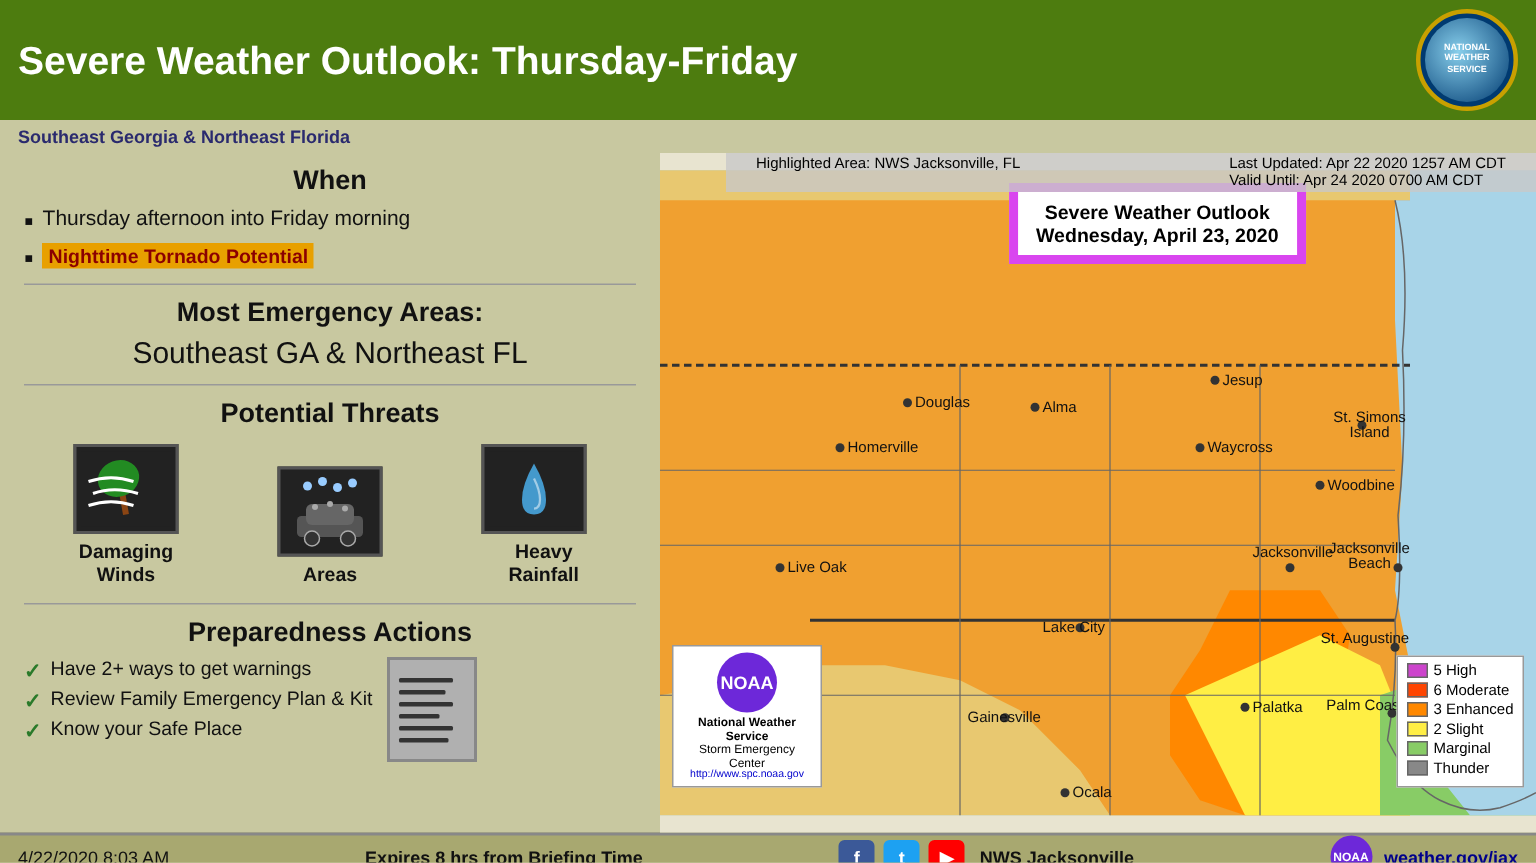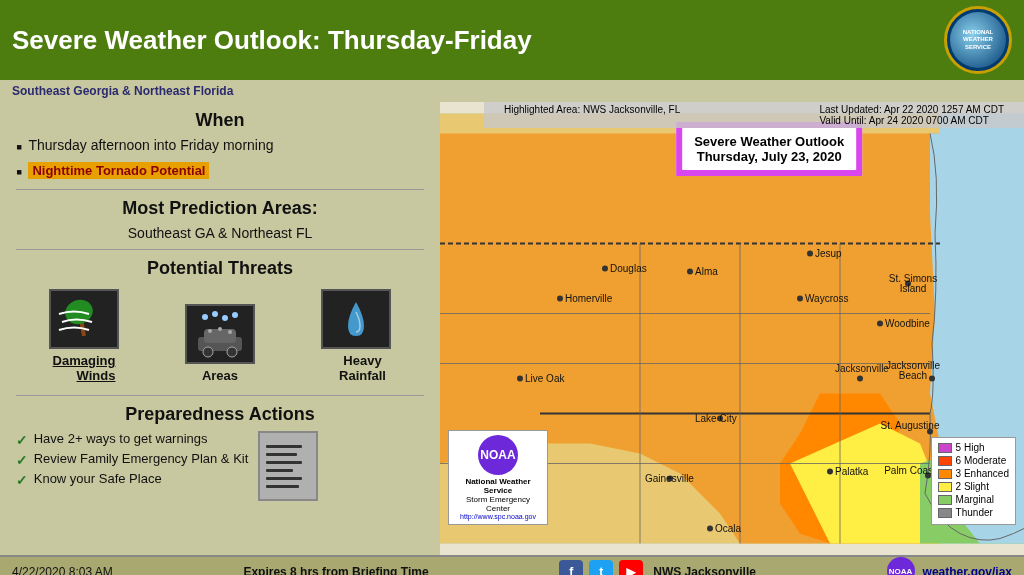--- a/index.html
+++ b/index.html
@@ -74,21 +74,21 @@
     .tornado-highlight {
       background: #e8a000;
       color: #8b0000;
       font-weight: bold;
       padding: 1px 4px;
       font-size: 13px;
     }
 
     .vulnerable-text {
       text-align: center;
-      font-size: 14px;
+      font-size: 20px;
       color: #111;
     }
 
     
     .threats-row {
       display: flex;
       justify-content: space-around;
       align-items: flex-end;
       margin-top: 4px;
       margin-bottom: 4px;
@@ -210,21 +210,21 @@
       bottom: 30px;
       right: 8px;
       background: white;
       border: 1px solid #999;
       padding: 4px 6px;
       font-size: 10px;
       z-index: 10;
     }
     .legend-item {
       display: flex;
-      align-items: center;
+      align-items: flex-start;
       gap: 4px;
       margin-bottom: 2px;
     }
     .legend-color {
       width: 14px;
       height: 10px;
       border: 1px solid #666;
     }
 
     
@@ -349,21 +349,21 @@
       <span class="bullet">▪</span>
       <span>Thursday afternoon into Friday morning</span>
     </div>
     <div class="when-item">
       <span class="bullet">▪</span>
       <span class="tornado-highlight">Nighttime Tornado Potential</span>
     </div>
 
     <div class="divider-line"></div>
 
-    <div class="section-title">Most Prediction Areas:</div>
+    <div class="section-title">Most Emergency Areas:</div>
     <div class="vulnerable-text">Southeast GA &amp; Northeast FL</div>
 
     <div class="divider-line"></div>
 
     <div class="section-title">Potential Threats</div>
     <div class="threats-row">
 
 
       <div class="threat-item">
         <div class="threat-icon">
@@ -371,21 +371,21 @@
             <rect width="60" height="50" fill="#222"></rect>
 
             <rect x="28" y="20" width="4" height="22" fill="#8B4513" transform="rotate(-10,30,42)"></rect>
             <ellipse cx="25" cy="18" rx="14" ry="12" fill="#228B22" transform="rotate(-20,25,18)"></ellipse>
 
             <path d="M5 20 Q20 15 35 20" stroke="white" stroke-width="2" fill="none"></path>
             <path d="M8 28 Q22 23 38 28" stroke="white" stroke-width="2" fill="none"></path>
             <path d="M5 36 Q20 31 35 36" stroke="white" stroke-width="2" fill="none"></path>
           </svg>
         </div>
-        <div class="threat-label" style="text-align:right;text-decoration:underline;">Damaging<br>Winds</div>
+        <div class="threat-label" style="text-align:center;">Damaging<br>Winds</div>
       </div>
 
       <div class="threat-item">
         <div class="threat-icon">
           <svg width="60" height="50" viewBox="0 0 60 50">
             <rect width="60" height="50" fill="#222"></rect>
 
             <rect x="8" y="28" width="44" height="14" rx="3" fill="#555"></rect>
             <rect x="14" y="20" width="32" height="14" rx="4" fill="#666"></rect>
             <circle cx="18" cy="43" r="5" fill="#333" stroke="#aaa" stroke-width="1"></circle>
@@ -536,21 +536,21 @@
       <circle cx="488" cy="362" r="3" fill="#333"></circle>
       <text x="470" y="360" font-size="10" fill="#111" text-anchor="middle">Palm Coast</text>
 
       <circle cx="270" cy="415" r="3" fill="#333"></circle>
       <text x="275" y="418" font-size="10" fill="#111">Ocala</text>
     </svg>
 
     
     <div class="map-title-box">
       <div style="font-size:13px;">Severe Weather Outlook</div>
-      <div style="font-size:13px;">Thursday, July 23, 2020</div>
+      <div style="font-size:13px;">Wednesday, April 23, 2020</div>
     </div>
 
     
     <div class="noaa-box">
       <div class="noaa-circle">NOAA</div>
       <div style="font-size:8px; font-weight:bold;">National Weather Service</div>
       <div style="font-size:8px;">Storm Emergency Center</div>
       <div style="font-size:7px; color:#0000cc;">http://www.spc.noaa.gov</div>
     </div>
 

